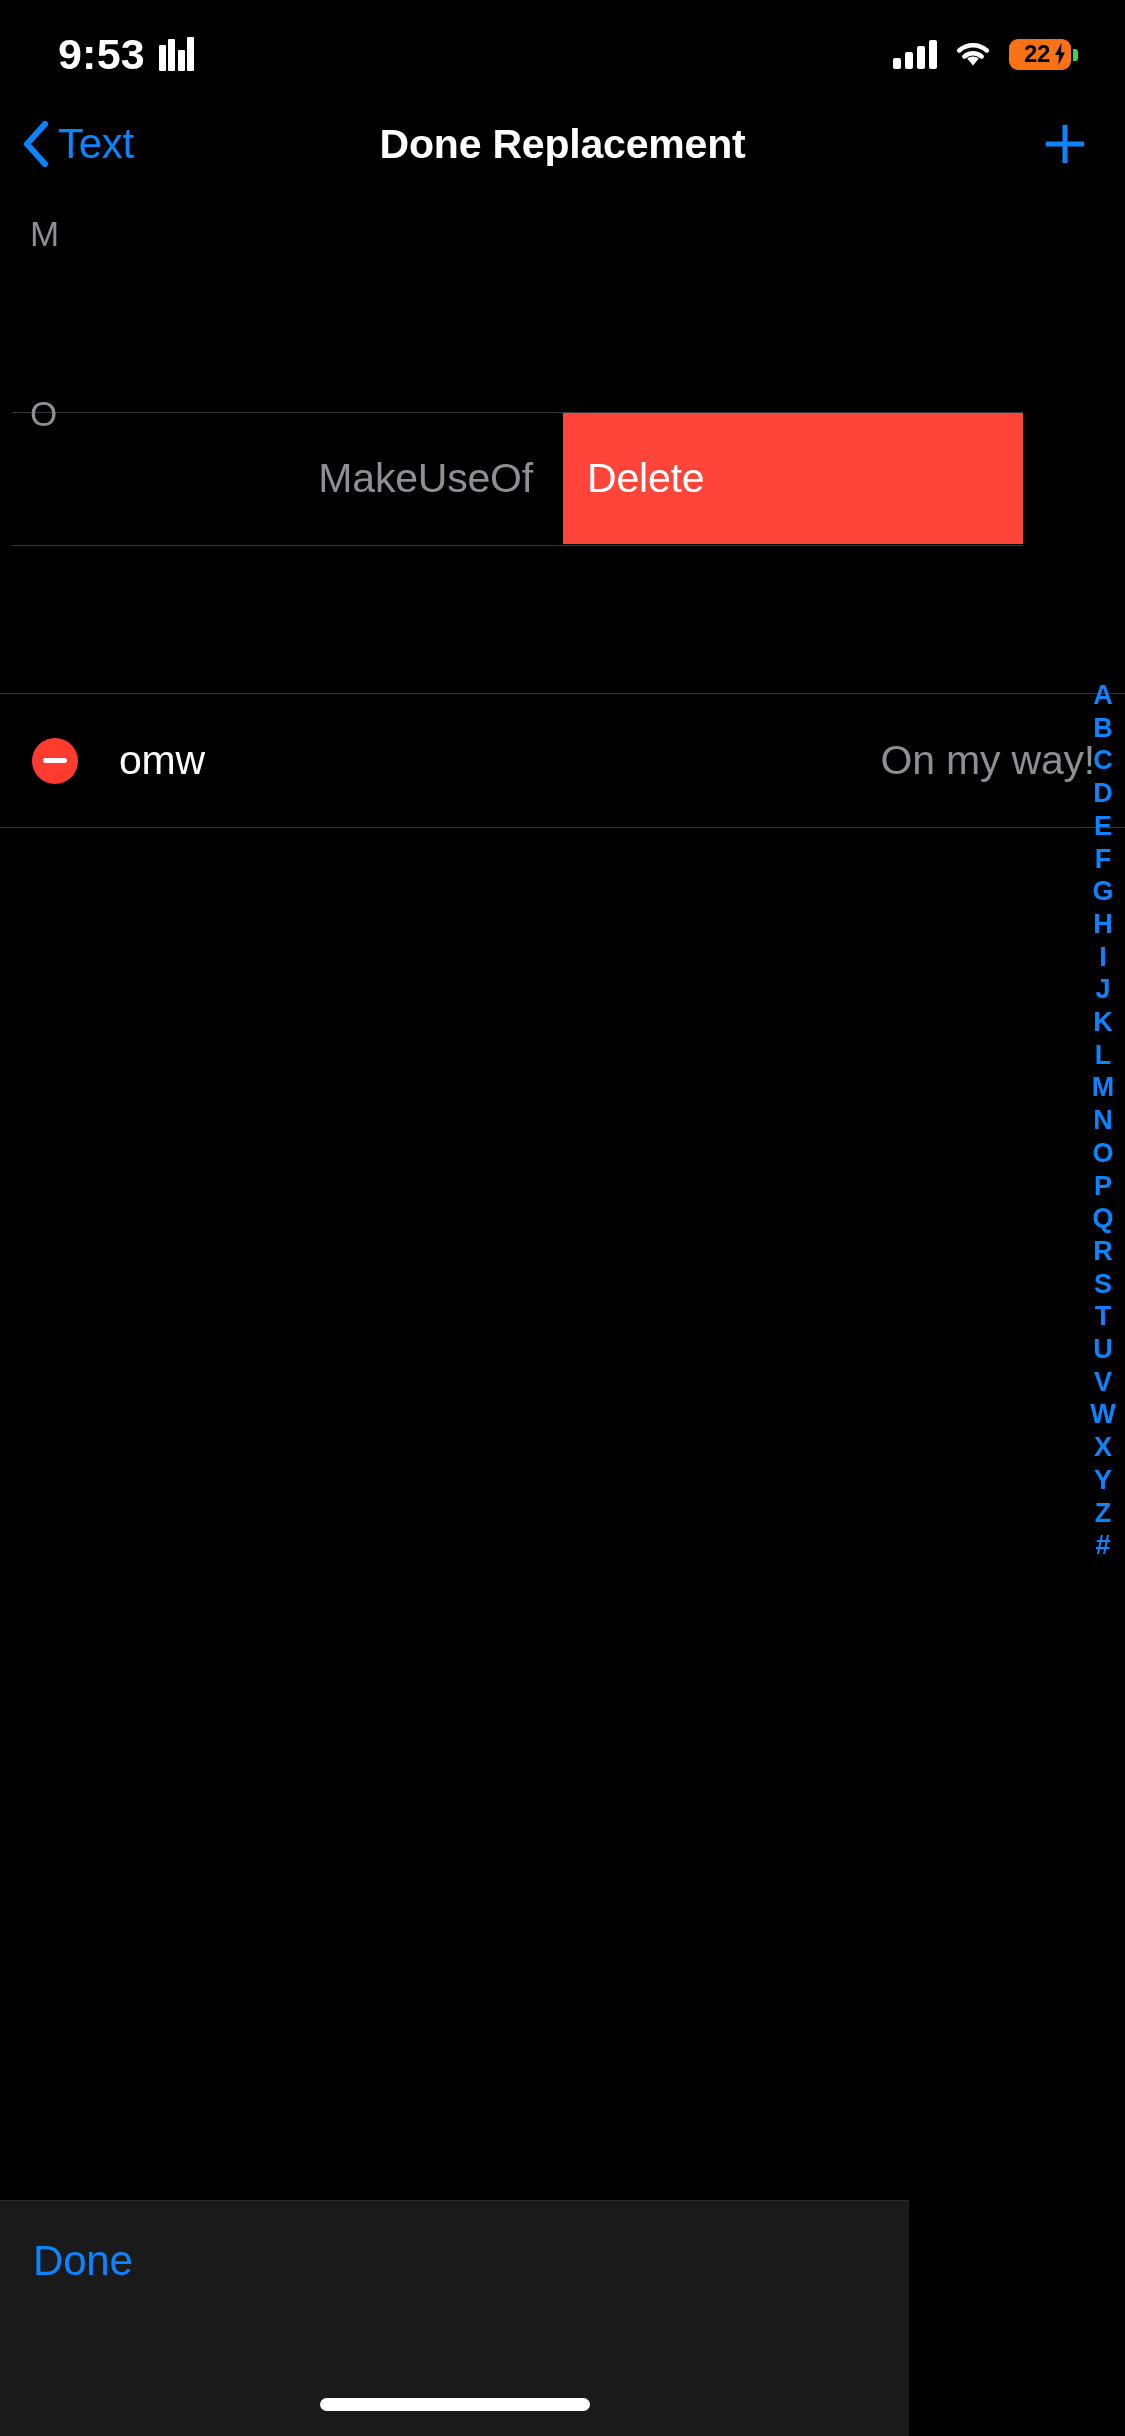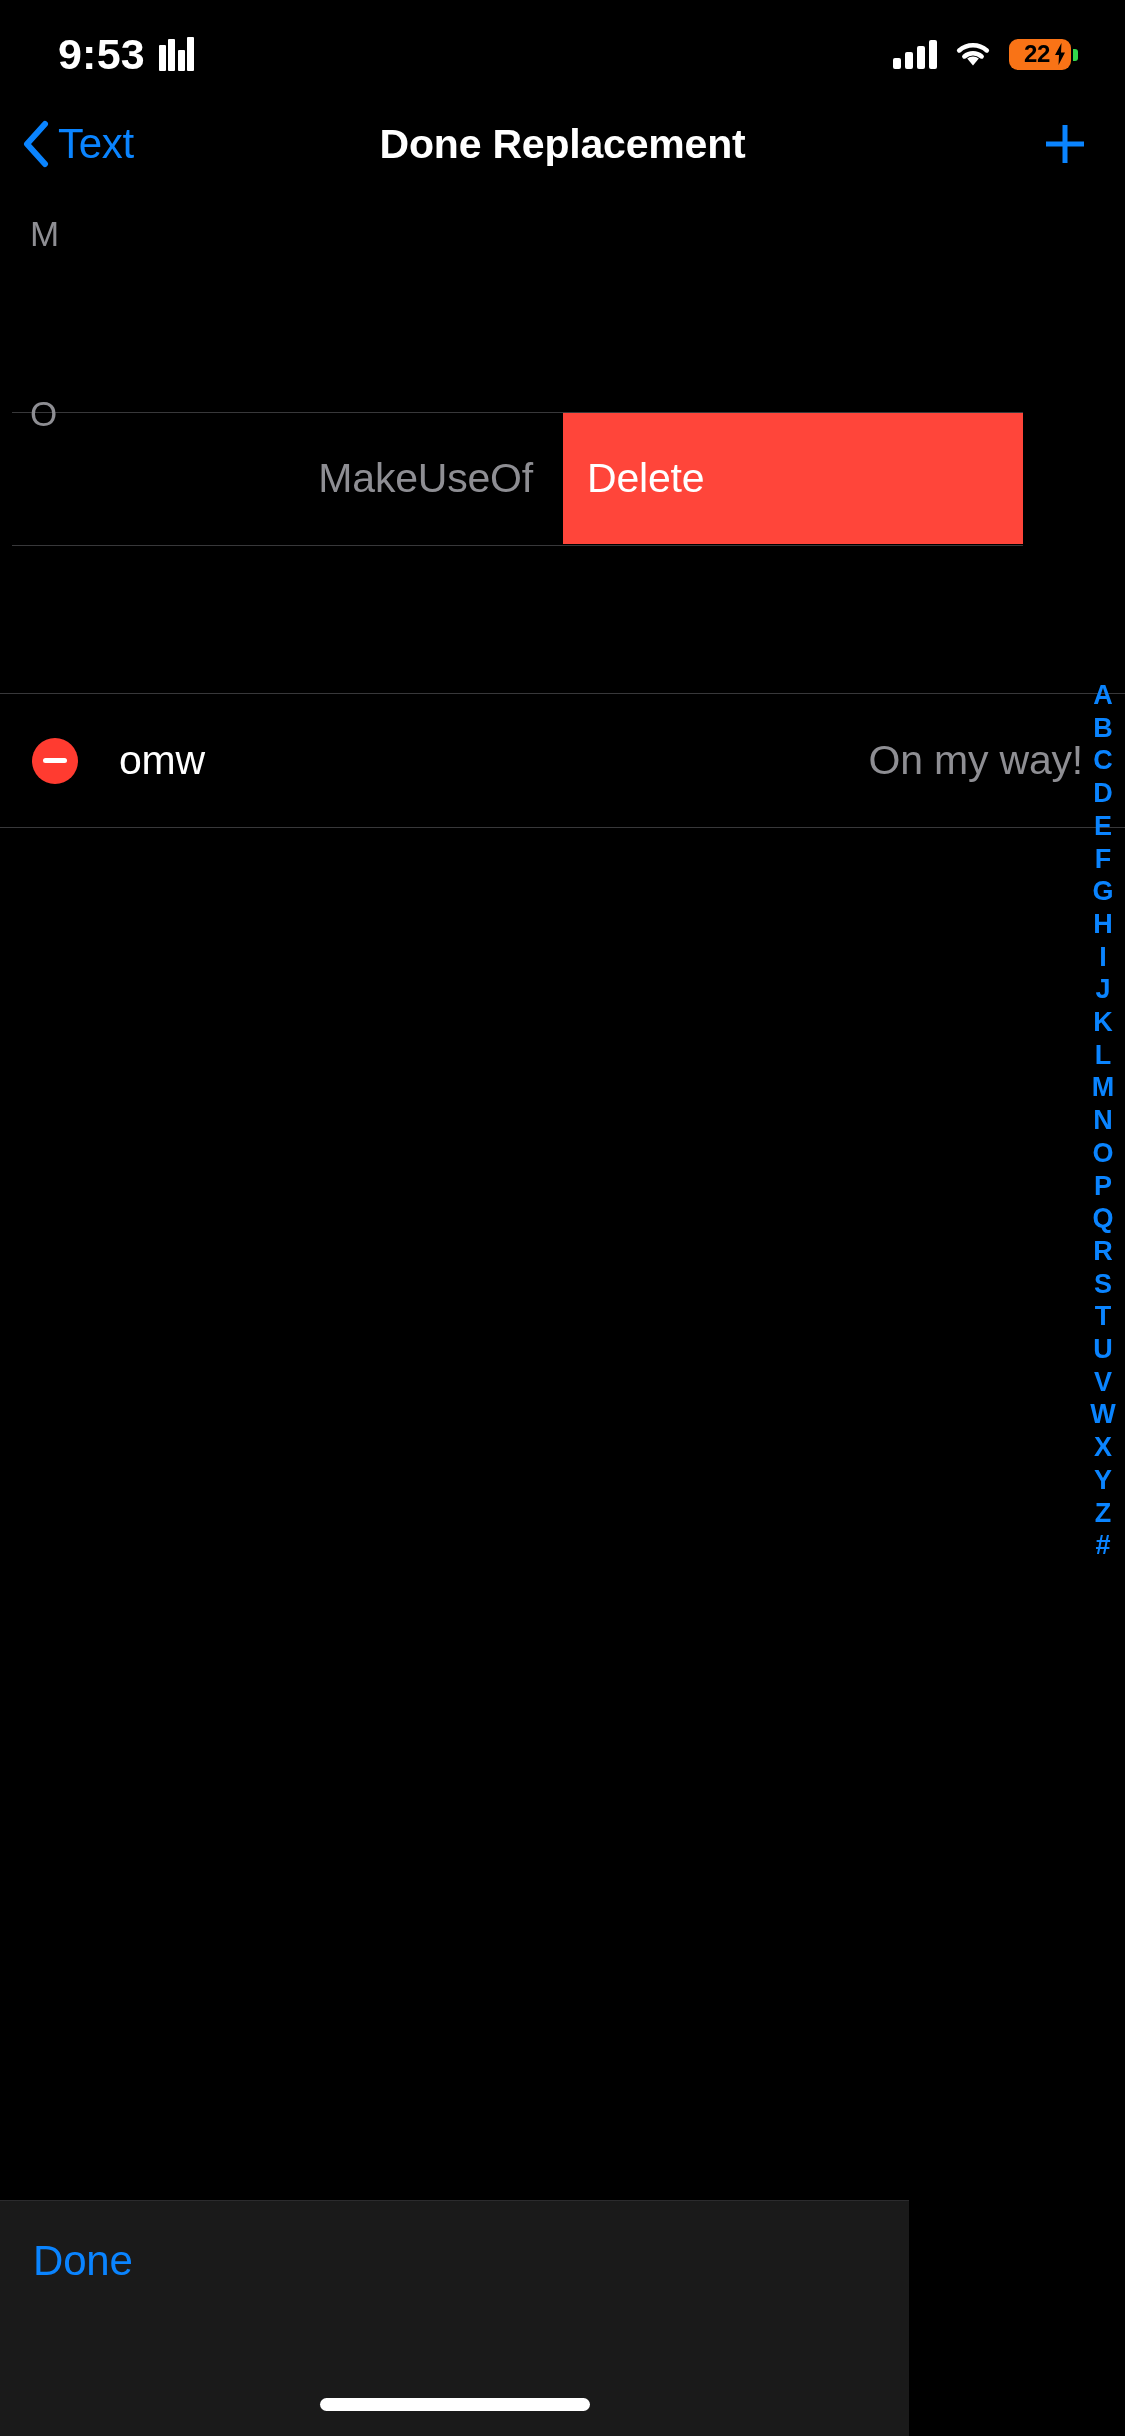--- a/index.html
+++ b/index.html
@@ -249,21 +249,21 @@
     position: absolute;
     top: 503px;
     left: 0;
     width: 1125px;
     height: 135px;
     border-top: 1.5px solid #38383A;
     border-bottom: 1.5px solid #38383A;
     box-sizing: border-box;
     display: flex;
     align-items: center;
-    padding: 0 42px 0 32px;
+    padding: 0 30px 0 32px;
   }
   .minus-circle {
     width: 46px;
     height: 46px;
     border-radius: 50%;
     background: #FF3B30;
     display: flex;
     align-items: center;
     justify-content: center;
     flex: 0 0 auto;

